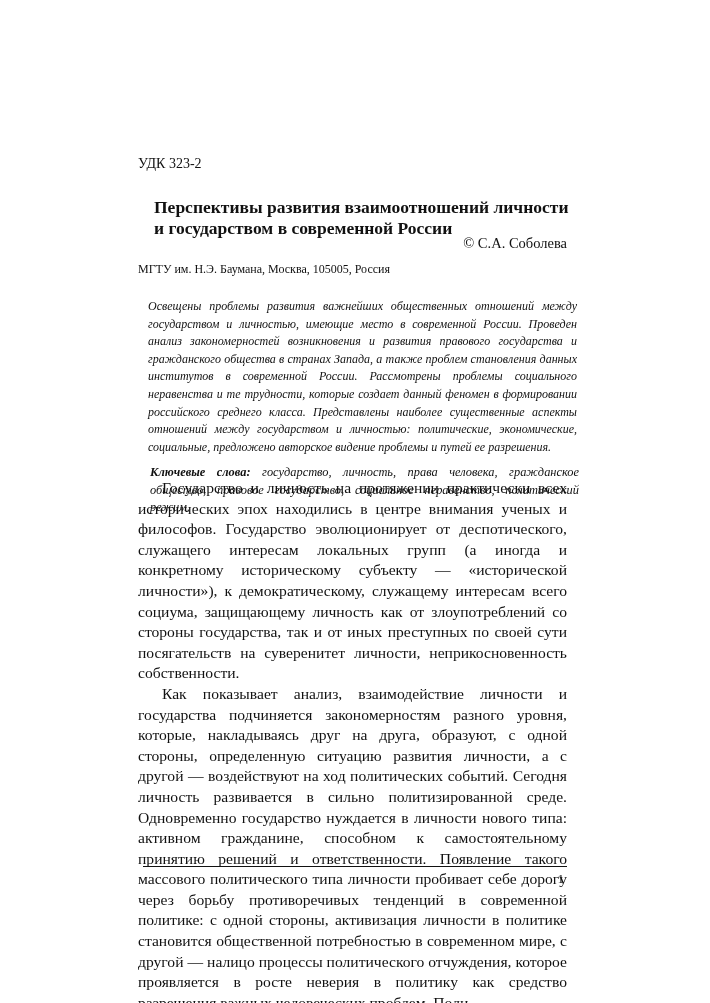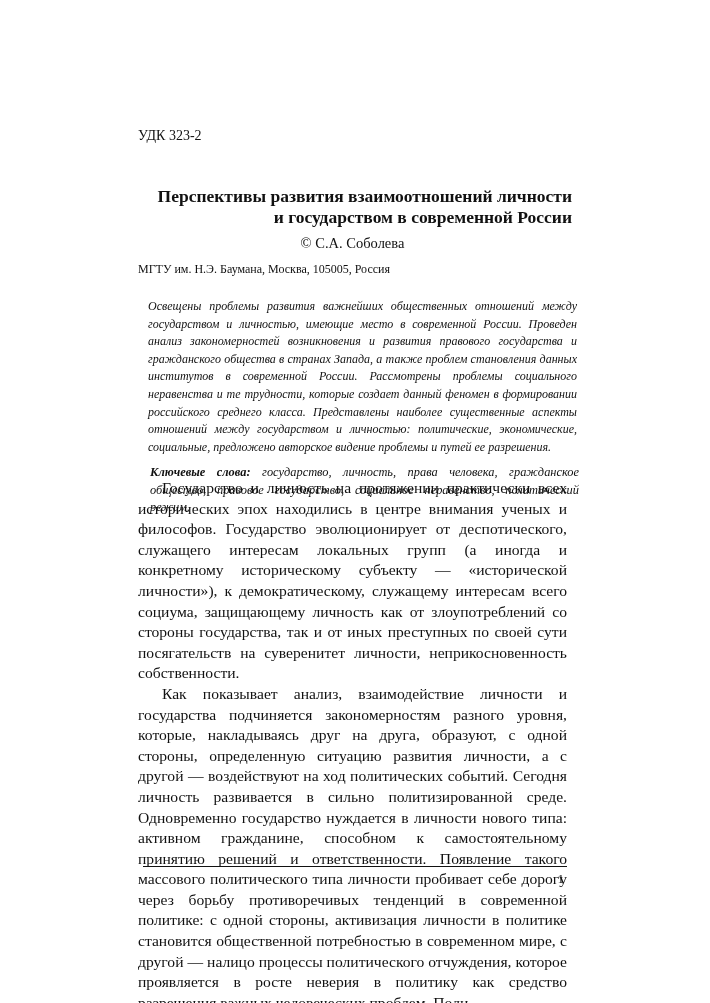--- a/index.html
+++ b/index.html
@@ -2,26 +2,26 @@
 <html><head>
 <meta charset="utf-8">
 <style>
   html, body { margin: 0; padding: 0; }
   body {
     width: 710px; height: 1003px; background: #ffffff; position: relative;
     font-family: "Liberation Serif", "DejaVu Serif", serif; color: #111;
     overflow: hidden;
   }
   .page { position: absolute; left: 138px; top: 0; width: 429px; }
-  .udk { position: absolute; top: 128px; left: 0; font-size: 14px; }
+  .udk { position: absolute; top: 156px; left: 0; font-size: 14px; }
   .title {
-    position: absolute; top: 181px; left: 0; width: 429px; text-align: right;
-    font-weight: bold; font-size: 17.5px; line-height: 21px; margin: 5px;
+    position: absolute; top: 181px; left: 0; width: 429px; text-align: left;
+    font-weight: bold; font-size: 17.5px; line-height: 21px; margin: 16px;
   }
-  .author { position: absolute; top: 235px; left: 0; width: 429px; text-align: center; font-size: 14.5px; }
+  .author { position: absolute; top: 235px; left: 0; width: 429px; text-align: right; font-size: 14.5px; }
   .affil { position: absolute; top: 262px; left: 0; width: 429px; text-align: left; font-size: 12px; }
   .abstract {
     position: absolute; top: 288px; left: 0; width: 429px; margin: 10px;
     font-style: italic; font-size: 12px; line-height: 17.6px; text-align: justify;
   }
   .keywords {
     position: absolute; top: 452px; left: 0; width: 429px; margin: 12px;
     font-style: italic; font-size: 12.4px; line-height: 17.6px; text-align: justify;
   }
   .keywords b { font-weight: bold; }

